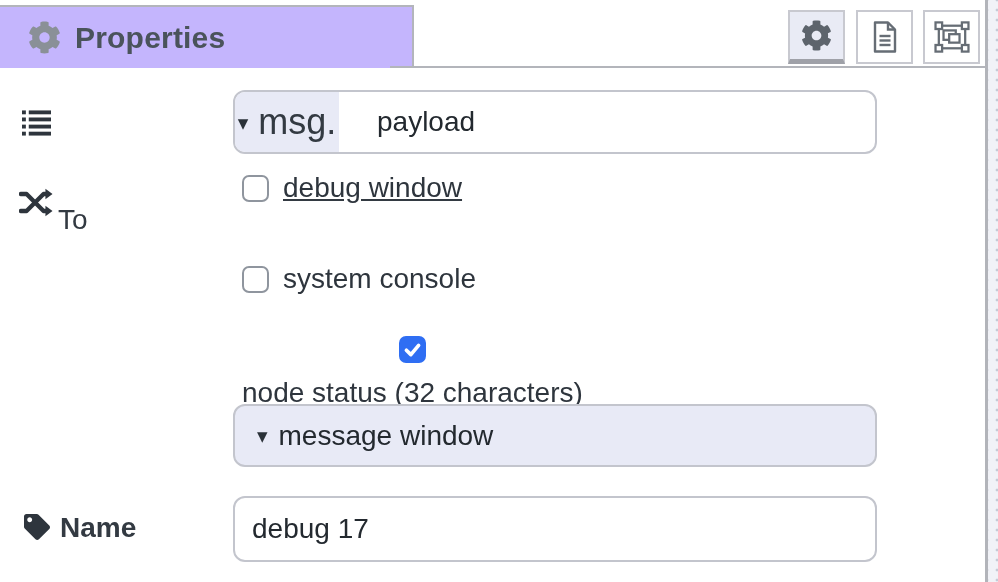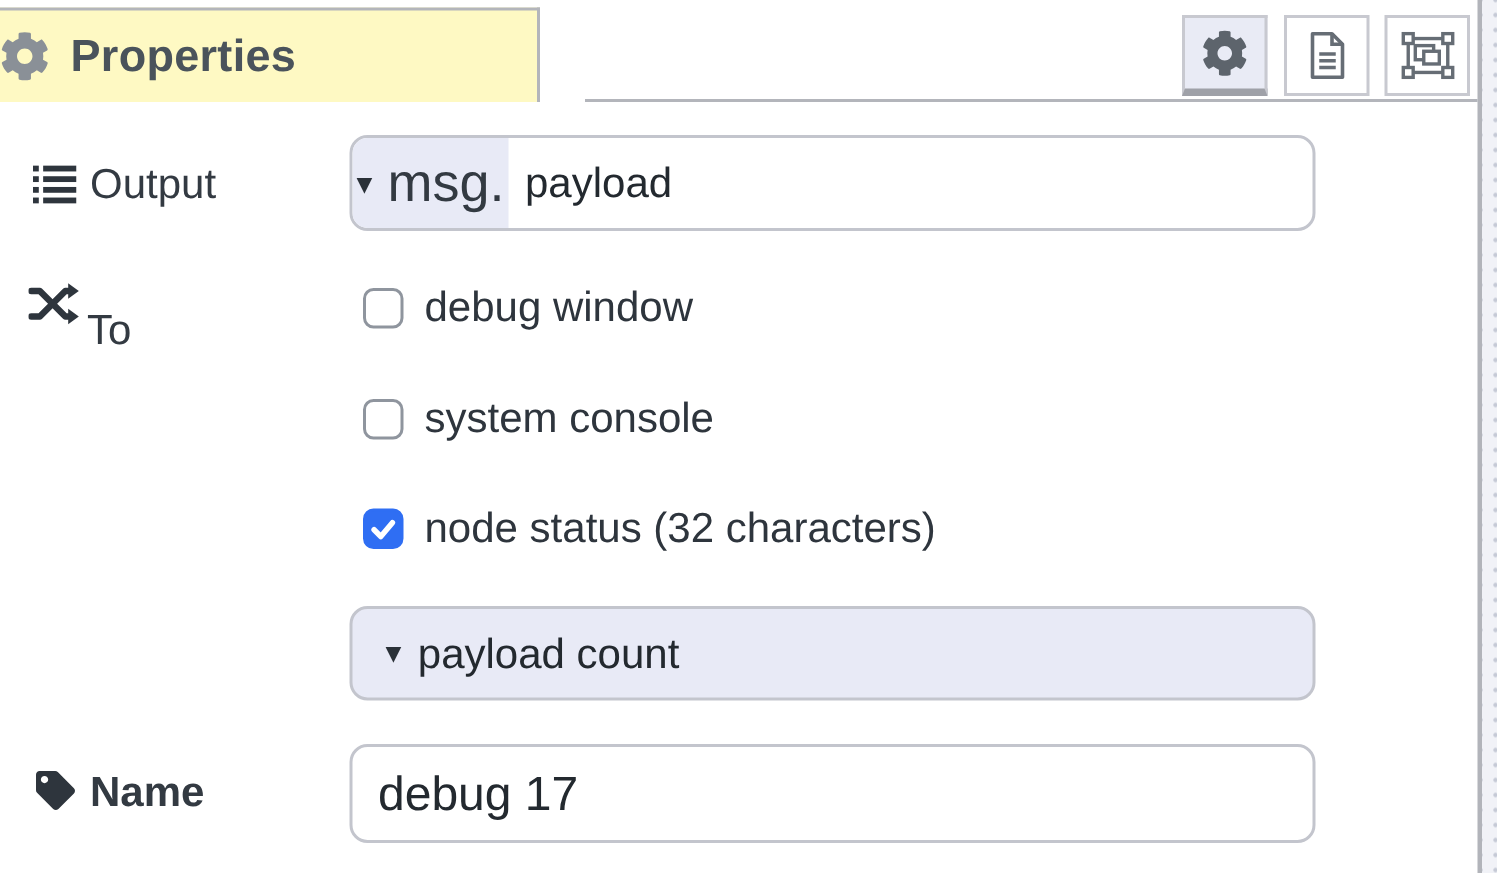--- a/index.html
+++ b/index.html
@@ -9,26 +9,26 @@
     position: relative;
     width: 998px; height: 582px;
     background: #ffffff;
     overflow: hidden;
     color: #333a42;
   }
 
   
   .tab {
     position: absolute; left: 0; top: 5px;
-    width: 360px; height: 63px;
+    width: 414px; height: 63px;
     border-top: 2px solid #b3b5bb;
     border-right: 2px solid #b3b5bb;
-    background: #fef9c3;
+    background: #c4b5fd;
     display: flex; align-items: center;
-    gap: 14px;
+    padding-left: 28px; gap: 14px;
   }
   .tab-gear { color: #8a9097; width: 33px; height: 33px; }
   .tab-label {
     font-size: 30px; font-weight: bold; color: #4a535b;
     letter-spacing: 0.2px;
   }
   .tabbar-line {
     position: absolute; left: 390px; top: 66px;
     width: 595px; height: 2px; background: #b3b5bb;
   }
@@ -79,21 +79,21 @@
     width: 104px; background: #e8eaf6;
     display: flex; align-items: center; justify-content: center;
     gap: 10px; cursor: pointer; flex: none;
   }
   .caret { font-size: 21px; color: #2a3138; line-height: 1; }
   .type-label { font-size: 36px; color: #333a42; }
   .typed-value {
     flex: 1; border: none; outline: none;
     font-family: "Liberation Sans", sans-serif;
     font-size: 28px; color: #23292f;
-    padding-left: 11px; background: transparent;
+    padding-left: 11px; background: transparent; margin-left: 27px;
   }
 
   .select-btn {
     position: absolute; left: 233px; width: 644px; height: 63px;
     border: 2px solid #c3c5cd; border-radius: 12px;
     background: #e8eaf6;
     display: flex; align-items: center;
     padding-left: 22px; gap: 11px;
     cursor: pointer;
   }
@@ -114,21 +114,21 @@
     background: #2f6ef3; border-color: #2f6ef3;
   }
   .checkbox .check-icon { visibility: hidden; width: 19px; height: 19px; }
   .checkbox[data-checked="true"] .check-icon { visibility: visible; }
   .cb-label { font-size: 28px; color: #2e353d; }
 
   .text-input {
     position: absolute; left: 233px; width: 644px; height: 66px;
     border: 2px solid #c3c5cd; border-radius: 12px;
     font-family: "Liberation Sans", sans-serif;
-    font-size: 32px; color: #23292f;
+    font-size: 28px; color: #23292f;
     padding-left: 17px; outline: none; background: #fff;
   }
 </style>
 </head>
 <body>
 
 <div id="screen">
 
   <div class="tab">
     <svg class="tab-gear" viewBox="0 0 512 512" fill="currentColor">
@@ -170,70 +170,69 @@
   <svg class="row-icon" style="left:22px; top:110px;" width="29" height="26" viewBox="0 0 30 26" fill="currentColor">
     <rect x="0" y="0" width="4" height="4"></rect>
       <rect x="7" y="0" width="23" height="4"></rect>
     <rect x="0" y="7.3" width="4" height="4"></rect>
       <rect x="7" y="7.3" width="23" height="4"></rect>
     <rect x="0" y="14.7" width="4" height="4"></rect>
       <rect x="7" y="14.7" width="23" height="4"></rect>
     <rect x="0" y="22" width="4" height="4"></rect>
       <rect x="7" y="22" width="23" height="4"></rect>
   </svg>
-  <span class="row-label" style="left:60px; top:107px;">Output</span>
 
   <div class="field" style="top:90px;">
     <div class="type-btn">
       <span class="caret">▾</span>
       <span class="type-label">msg.</span>
     </div>
     <input class="typed-value" type="text" value="payload" style="">
   </div>
 
   <svg class="row-icon" style="left:19px; top:188px;" width="34" height="29" viewBox="0 0 36 30">
     <g fill="none" stroke="currentColor" stroke-width="4.6" stroke-linecap="round" stroke-linejoin="round">
       <path d="M2 24 H8 L26 6 H28"></path>
       <path d="M2 6 H8 L26 24 H28"></path>
     </g>
     <polygon fill="currentColor" points="28,0.5 35.5,6 28,11.5"></polygon>
     <polygon fill="currentColor" points="28,18.5 35.5,24 28,29.5"></polygon>
   </svg>
   <span class="row-label" style="left:58px; top:204px;">To</span>
 
-  <div class="cb-row" style="top:189px;">
+  <div class="cb-row" style="top:172px;text-decoration:underline;">
     <span class="checkbox" data-checked="false">
       <svg class="check-icon" viewBox="0 0 14 14">
           <polyline points="2.5,7.5 5.8,10.8 11.5,4" fill="none" stroke="#fff" stroke-width="2.7" stroke-linecap="round" stroke-linejoin="round"></polyline>
         </svg>
     </span>
     <span class="cb-label">debug window</span>
   </div>
 
   <div class="cb-row" style="top:263px;text-align:center;">
     <span class="checkbox" data-checked="false">
       <svg class="check-icon" viewBox="0 0 14 14">
           <polyline points="2.5,7.5 5.8,10.8 11.5,4" fill="none" stroke="#fff" stroke-width="2.7" stroke-linecap="round" stroke-linejoin="round"></polyline>
         </svg>
     </span>
     <span class="cb-label">system console</span>
   </div>
 
-  <div class="cb-row" style="top:336px;">
+  <div class="cb-row" style="top:336px;flex-direction:column;">
     <span class="checkbox" data-checked="true">
       <svg class="check-icon" viewBox="0 0 14 14">
           <polyline points="2.5,7.5 5.8,10.8 11.5,4" fill="none" stroke="#fff" stroke-width="2.7" stroke-linecap="round" stroke-linejoin="round"></polyline>
         </svg>
     </span>
     <span class="cb-label">node status (32 characters)</span>
   </div>
 
   <div class="select-btn" style="top:404px;">
     <span class="caret">▾</span>
-    <span class="select-label">payload count</span>
+    <span class="select-label">message window</span>
   </div>
 
   <svg class="row-icon" style="left:24px; top:514px;" width="26" height="26" viewBox="0 0 512 512" fill="currentColor">
     <path d="M0 252.118V48C0 21.49 21.49 0 48 0h204.118a48 48 0 0 1 33.941 14.059l211.882 211.882c18.745 18.745 18.745 49.137 0 67.882L293.823 497.941c-18.745 18.745-49.137 18.745-67.882 0L14.059 286.059A48 48 0 0 1 0 252.118zM112 64c-26.51 0-48 21.49-48 48s21.49 48 48 48 48-21.49 48-48-21.49-48-48-48z"></path>
   </svg>
   <span class="row-label" style="left:60px; top:512px;font-weight:bold;">Name</span>
   <input class="text-input" type="text" style="top: 496px;" value="debug 17">
 
 </div>
 

